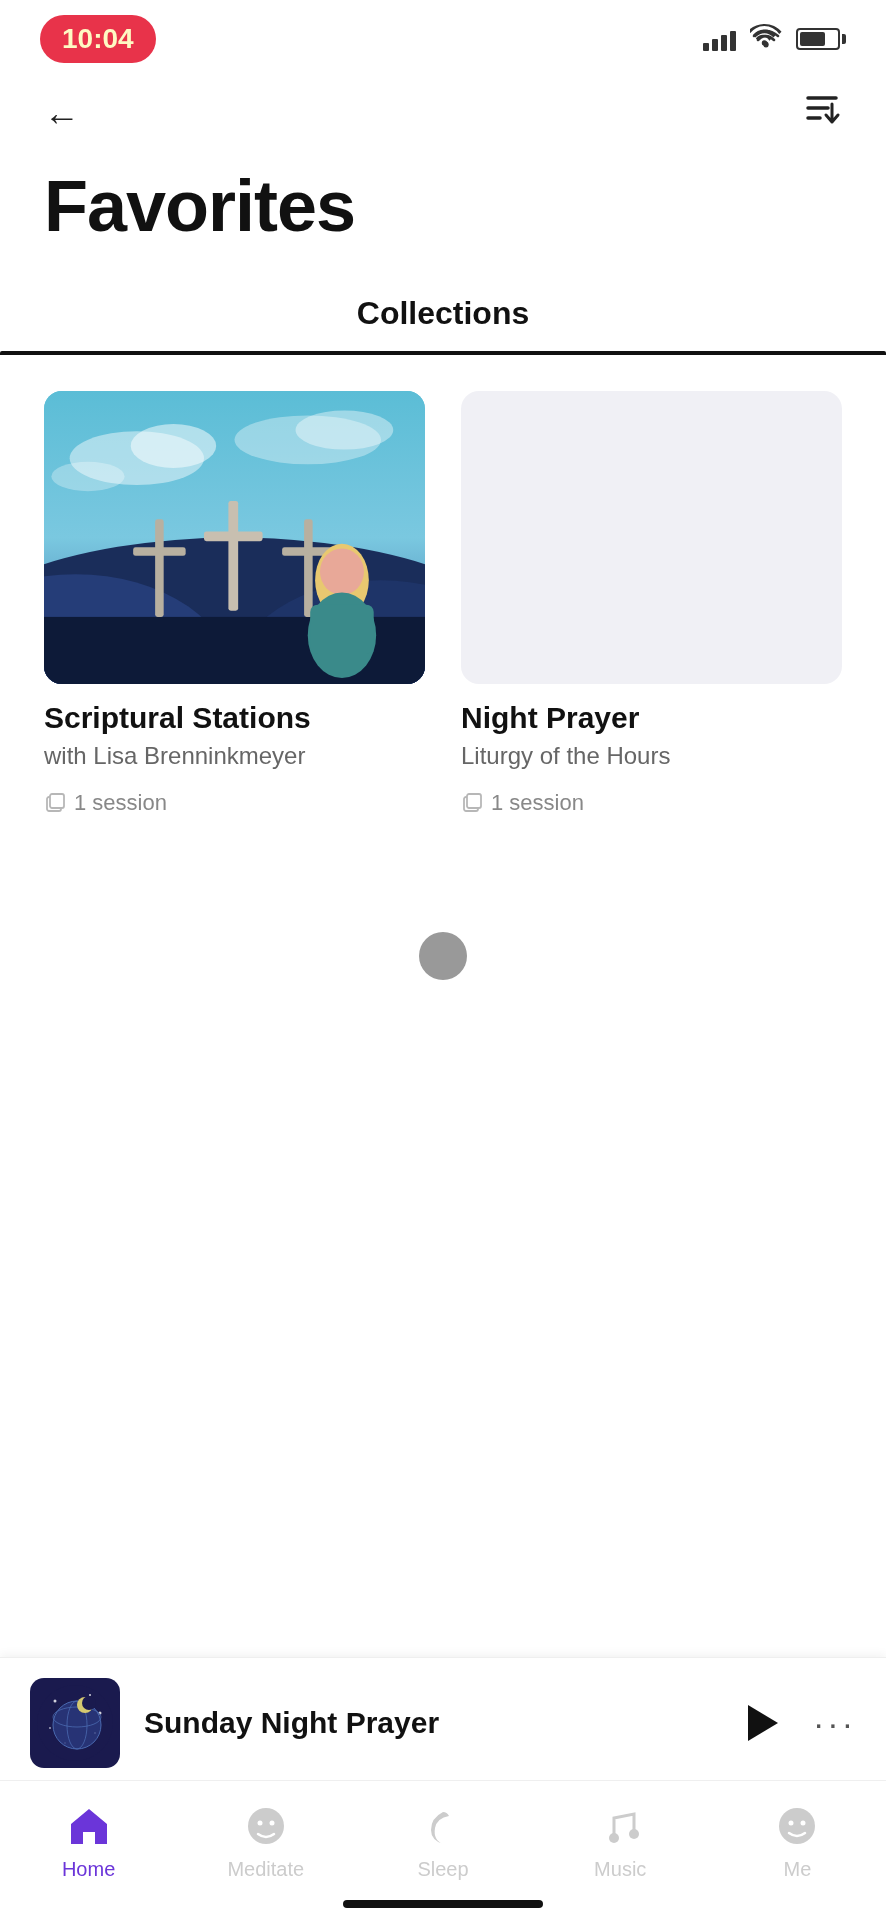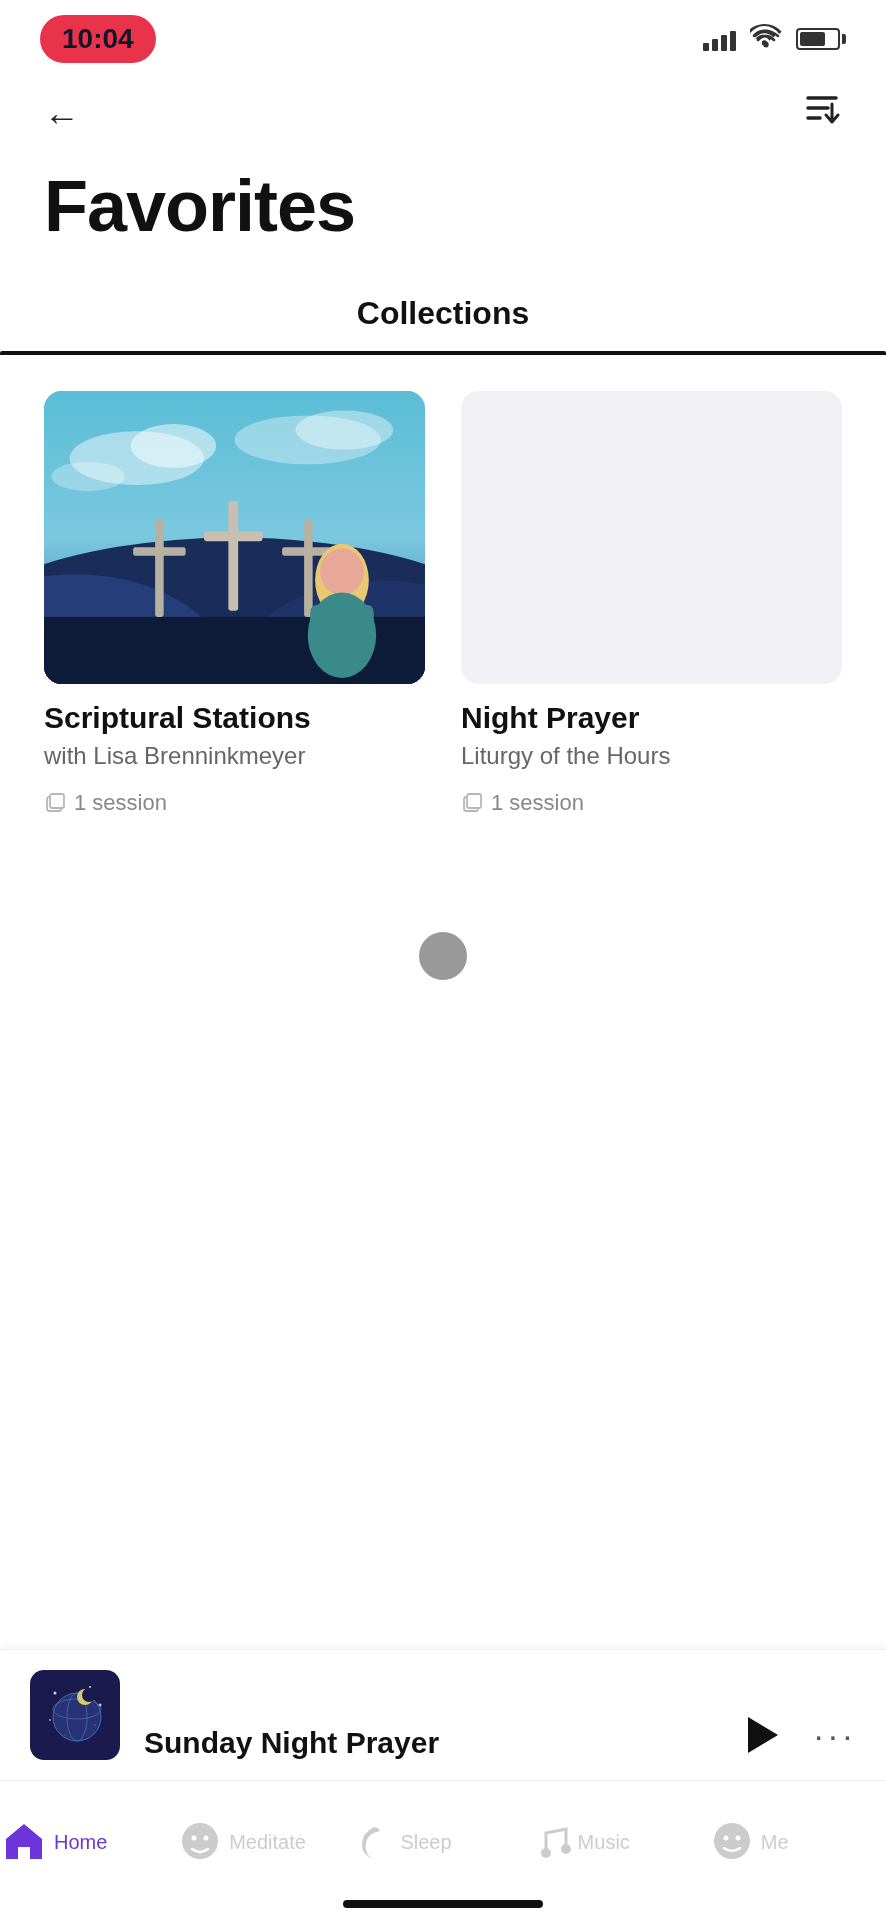--- a/index.html
+++ b/index.html
@@ -18,21 +18,21 @@
     .status-bar {
       display: flex;
       justify-content: space-between;
       align-items: center;
       padding: 18px 40px 10px 40px;
       height: 70px;
     }
 
     .time-badge {
       background: #e8334a;
-      color: #0f172a;
+      color: #fef9c3;
       font-size: 28px;
       font-weight: 700;
       border-radius: 28px;
       padding: 8px 22px;
     }
 
     .status-icons {
       display: flex;
       align-items: center;
       gap: 14px;
@@ -222,28 +222,28 @@
       width: 48px;
       height: 48px;
       background: #999;
       border-radius: 50%;
       margin: 80px auto;
     }
 
     
     .mini-player {
       position: fixed;
-      bottom: 140px;
+      bottom: 132px;
       left: 0;
       right: 0;
       width: 886px;
       background: #ffffff;
       border-top: 1px solid #efefef;
       display: flex;
-      align-items: flex-end;
+      align-items: center;
       padding: 20px 30px;
       gap: 24px;
       box-shadow: 0 -2px 10px rgba(0,0,0,0.06);
     }
 
     .mini-player-thumb {
       width: 90px;
       height: 90px;
       border-radius: 14px;
       background: #1a1a4e;
@@ -307,21 +307,21 @@
       border-top: 1px solid #efefef;
       display: flex;
       justify-content: space-around;
       align-items: center;
       padding: 18px 0 34px;
       height: 140px;
     }
 
     .nav-item {
       display: flex;
-      flex-direction: row;
+      flex-direction: column;
       align-items: center;
       gap: 6px;
       cursor: pointer;
       flex: 1;
     }
 
     .nav-label {
       font-size: 20px;
       color: #ccc;
       font-weight: 500;

